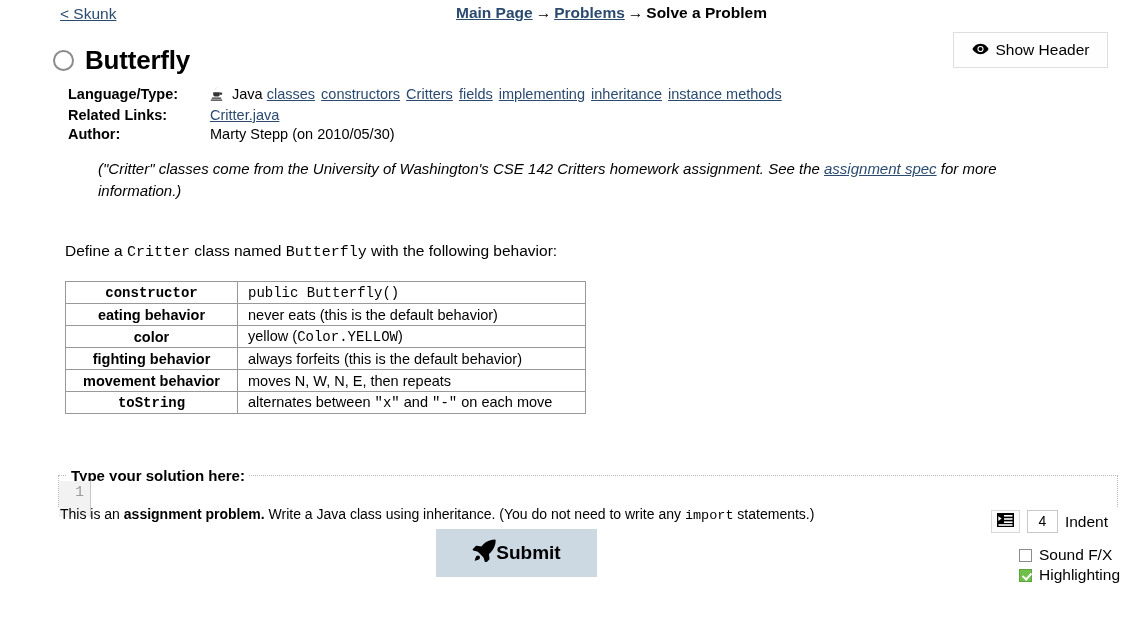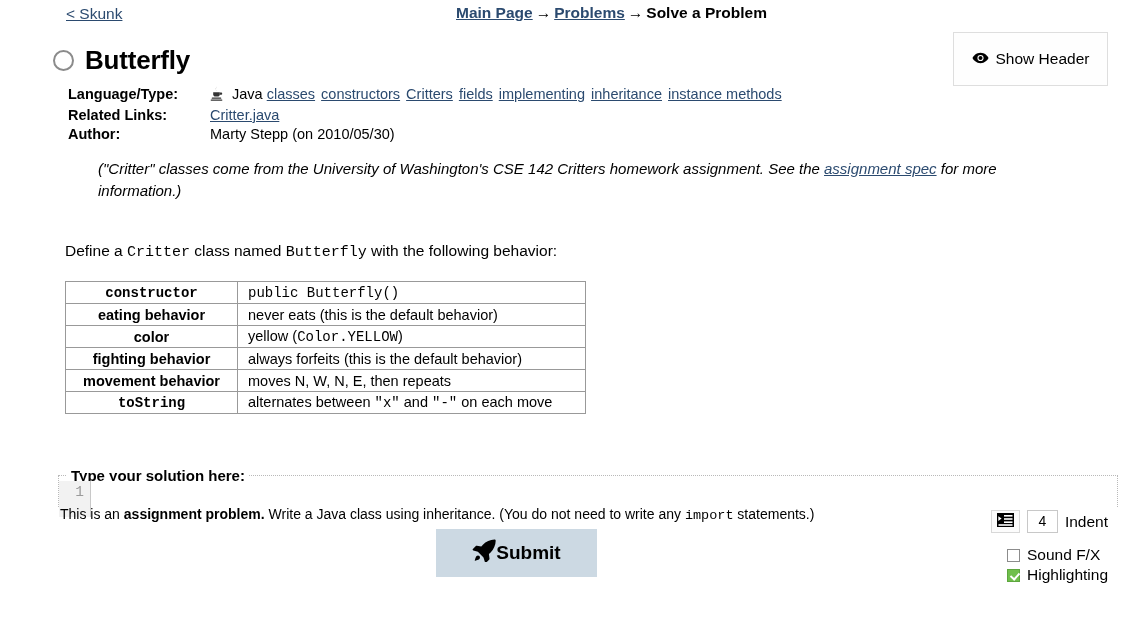--- a/index.html
+++ b/index.html
@@ -21,42 +21,41 @@
 
   
   .topbar {
     position: relative;
     height: 30px;
   }
   .back-link {
     position: absolute;
     left: 60px; top: 5px;
     font-size: 15.5px;
-    margin-left: 6px;
   }
   .breadcrumb {
     position: absolute;
     left: 456px; top: 4px;
     font-size: 15.5px;
     font-weight: bold;
     white-space: nowrap;
   }
   .breadcrumb .sep {
     font-weight: normal;
     color: #000;
     text-decoration: none;
     padding: 0 3px;
   }
   .breadcrumb .current { color: #000; text-decoration: none; }
 
   
   .show-header-btn {
     position: absolute;
     right: 22px; top: 32px;
-    width: 155px; height: 54px;
+    width: 155px; height: 36px;
     background: #fefefe;
     border: 1px solid #dedede;
     display: flex;
     align-items: center;
     justify-content: center;
     gap: 7px;
     font-size: 15.5px;
     cursor: pointer;
   }
 
@@ -227,21 +226,21 @@
     background: #fff;
     text-align: center;
     font-size: 14px;
     line-height: 21px;
     cursor: text;
   }
   .indent-label { font-size: 15.5px; }
 
   .checks {
     position: absolute;
-    right: 22px; top: 545px;
+    right: 10px; top: 545px;
     font-size: 15.5px;
     line-height: 20px;
   }
   .check-row {
     display: flex;
     align-items: center;
     gap: 7px;
     cursor: pointer;
   }
   .box {

